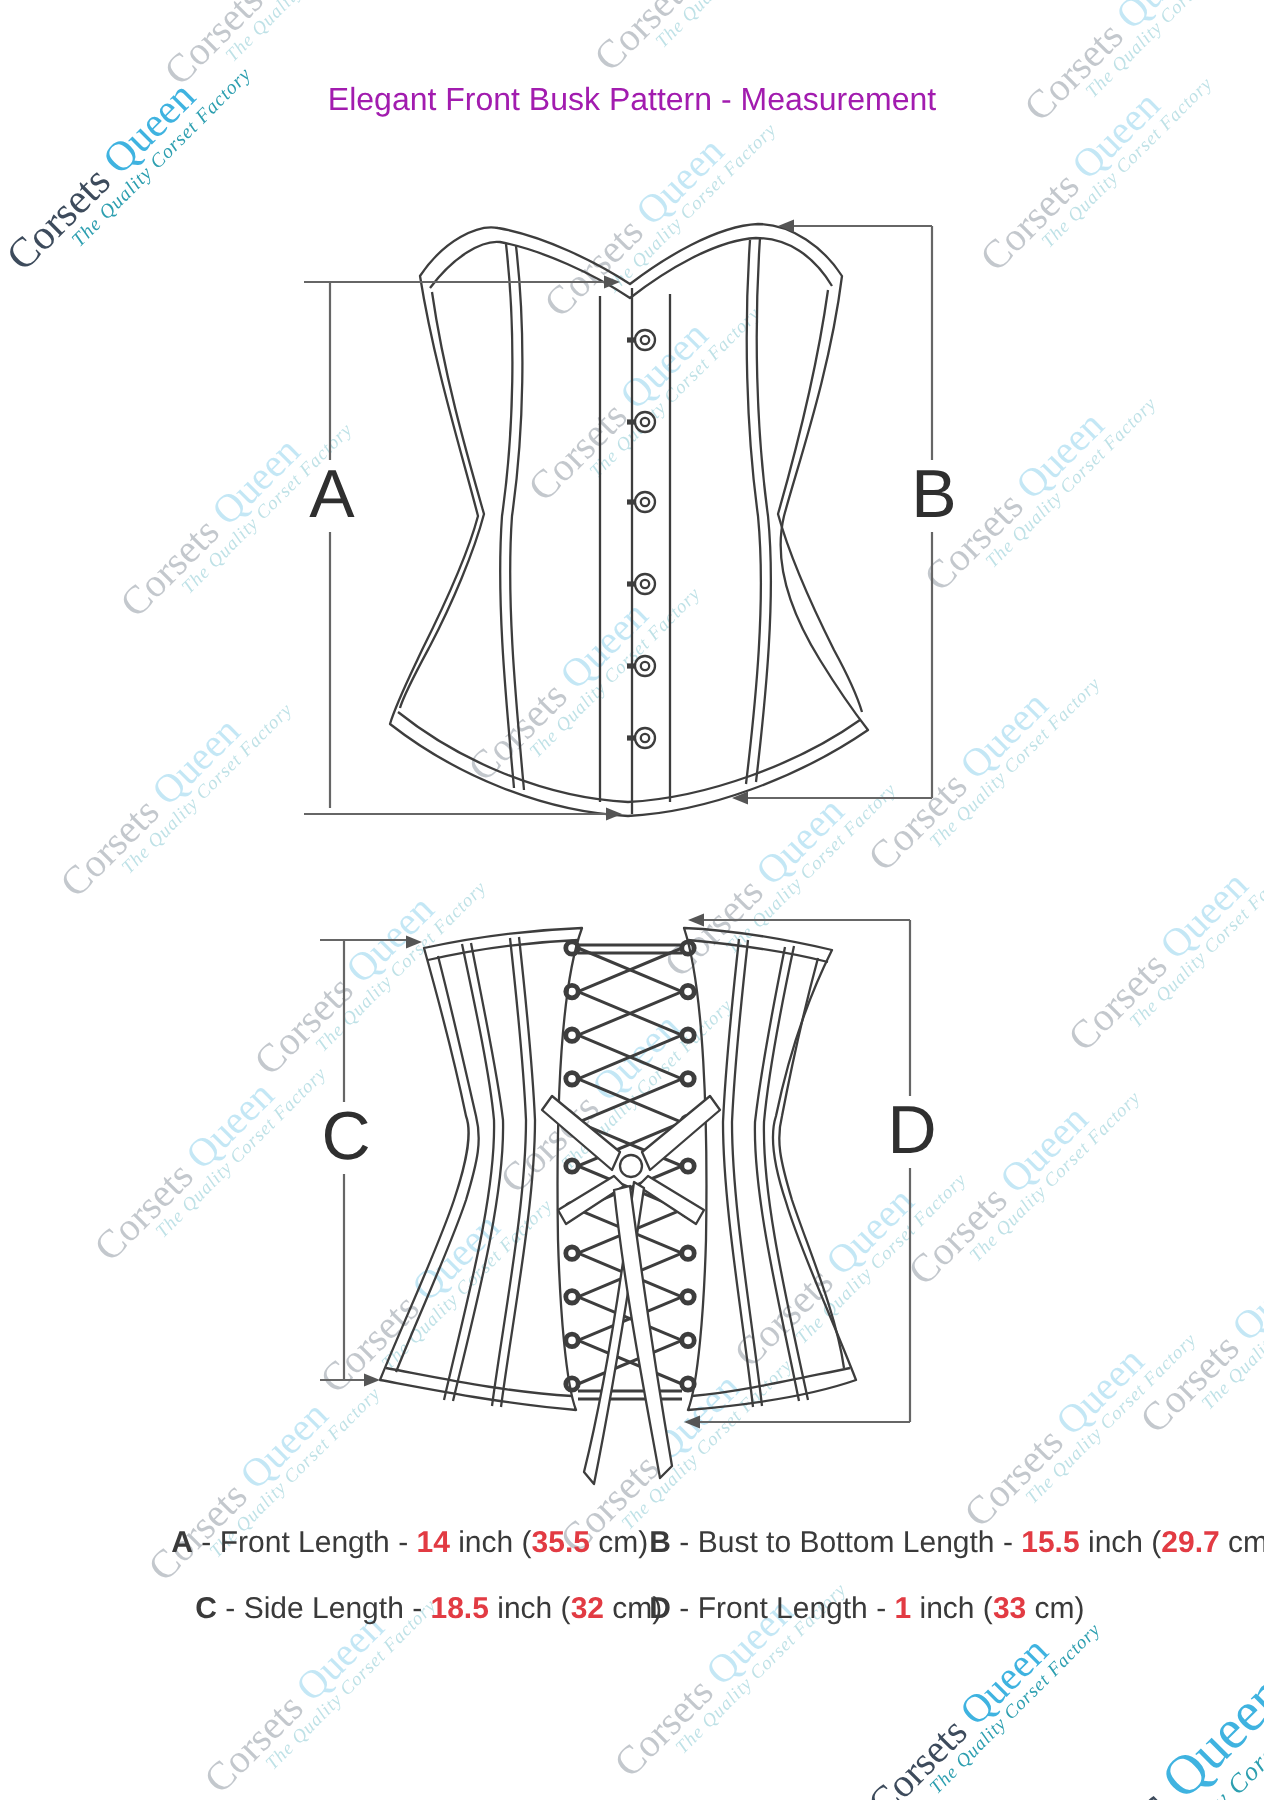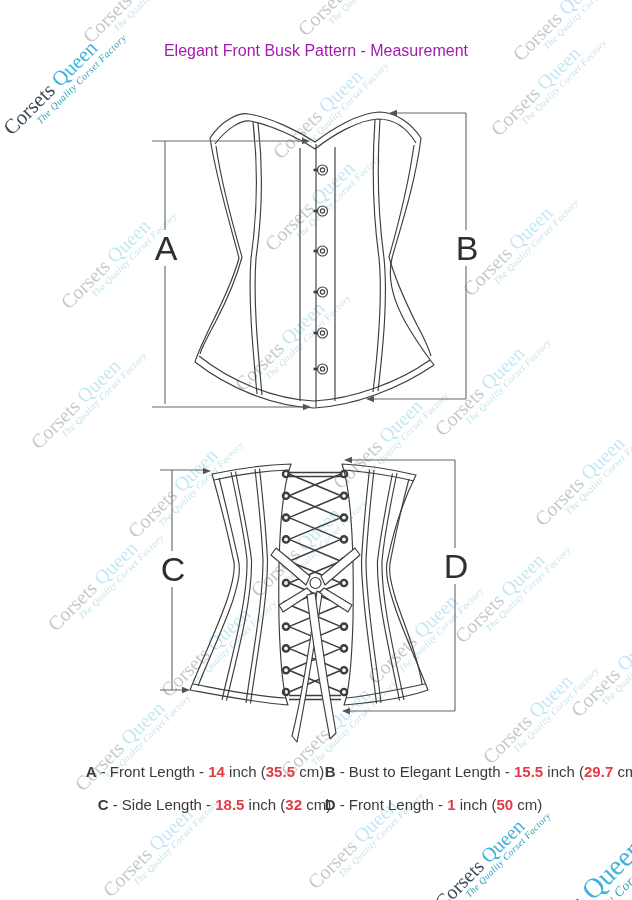--- a/index.html
+++ b/index.html
@@ -236,21 +236,21 @@
 
   <div class="dim-label" style="left:166px;top:248px">A</div>
   <div class="dim-label" style="left:467px;top:248px">B</div>
   <div class="dim-label" style="left:173px;top:569px">C</div>
   <div class="dim-label" style="left:456px;top:566px">D</div>
 
   <div class="mitem" style="left:69px;top:746px">
     <span class="ml">A</span><span class="mn"> - Front Length - </span><span class="mv">14</span><span class="mn"> inch (</span><span class="mv">35.5</span><span class="mn"> cm)</span>
   </div>
   <div class="mitem" style="left:308px;top:746px">
-    <span class="ml">B</span><span class="mn"> - Bust to Elegant Length - </span><span class="mv">15.5</span><span class="mn"> inch (</span><span class="mv">29.7</span><span class="mn"> cm)</span>
+    <span class="ml">B</span><span class="mn"> - Bust to Bottom Length - </span><span class="mv">15.5</span><span class="mn"> inch (</span><span class="mv">29.7</span><span class="mn"> cm)</span>
   </div>
   <div class="mitem" style="left:81px;top:779px">
     <span class="ml">C</span><span class="mn"> - Side Length - </span><span class="mv">18.5</span><span class="mn"> inch (</span><span class="mv">32</span><span class="mn"> cm)</span>
   </div>
   <div class="mitem" style="left:308px;top:779px">
-    <span class="ml">D</span><span class="mn"> - Front Length - </span><span class="mv">1</span><span class="mn"> inch (</span><span class="mv">50</span><span class="mn"> cm)</span>
+    <span class="ml">D</span><span class="mn"> - Front Length - </span><span class="mv">1</span><span class="mn"> inch (</span><span class="mv">33</span><span class="mn"> cm)</span>
   </div>
 </div>
 
 </body></html>

